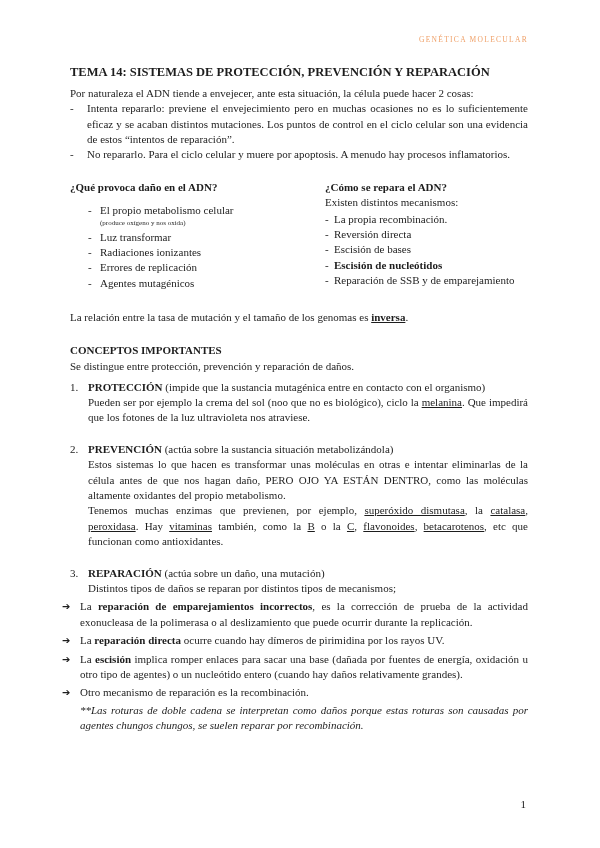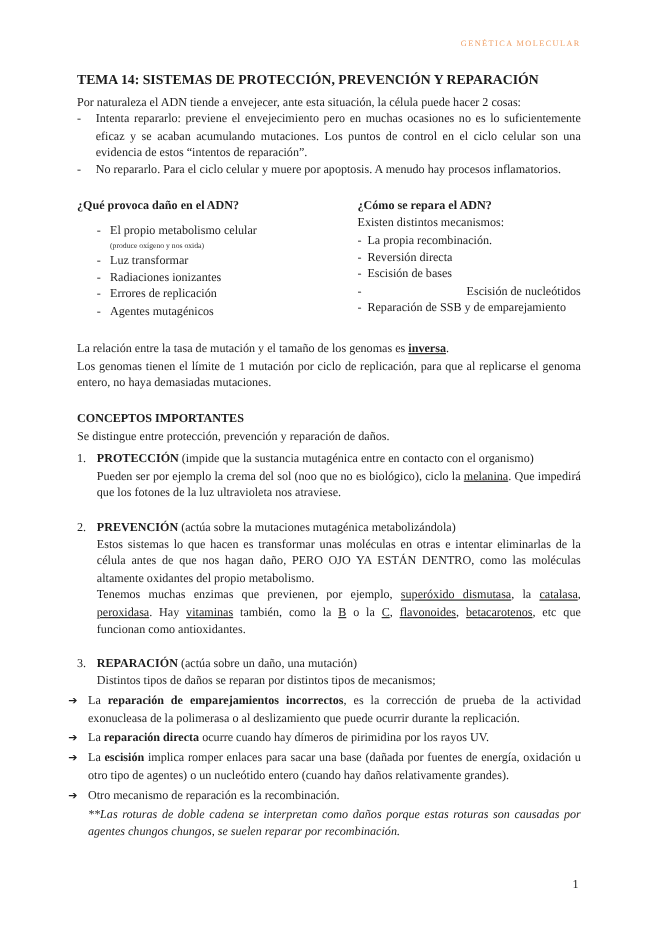--- a/index.html
+++ b/index.html
@@ -71,21 +71,21 @@
 
   <div class="course-header">GENÉTICA MOLECULAR</div>
 
   <div class="title">TEMA 14: SISTEMAS DE PROTECCIÓN, PREVENCIÓN Y REPARACIÓN</div>
 
   <p class="intro-lead" style="margin:5px 0 0 0;">Por naturaleza el ADN tiende a envejecer, ante esta situación, la célula puede hacer 2 cosas:</p>
 
   <div>
     <div class="li">
       <span class="mk">-</span>
-      <span class="tx">Intenta repararlo: previene el envejecimiento pero en muchas ocasiones no es lo suficientemente eficaz y se acaban acumulando mutaciones. Los puntos de control en el ciclo celular son una evidencia de estos “intentos de reparación”.</span>
+      <span class="tx">Intenta repararlo: previene el envejecimiento pero en muchas ocasiones no es lo suficientemente eficaz y se acaban distintos mutaciones. Los puntos de control en el ciclo celular son una evidencia de estos “intentos de reparación”.</span>
     </div>
     <div class="li">
       <span class="mk">-</span>
       <span class="tx">No repararlo. Para el ciclo celular y muere por apoptosis. A menudo hay procesos inflamatorios.</span>
     </div>
   </div>
 
   <div class="cols">
     <div class="col-left">
       <div class="col-title">¿Qué provoca daño en el ADN?</div>
@@ -124,53 +124,52 @@
         <div class="li">
           <span class="mk">-</span>
           <span class="tx" style="text-align:left;">Reversión directa</span>
         </div>
         <div class="li">
           <span class="mk">-</span>
           <span class="tx" style="text-align:left;">Escisión de bases</span>
         </div>
         <div class="li">
           <span class="mk">-</span>
-          <span class="tx" style="text-align:right;">Escisión de nucleótidos</span>
+          <span class="tx" style="text-align:left;font-weight:bold;">Escisión de nucleótidos</span>
         </div>
         <div class="li">
           <span class="mk">-</span>
           <span class="tx" style="text-align:left;">Reparación de SSB y de emparejamiento</span>
         </div>
       </div>
     </div>
   </div>
 
   <div class="relation-block">
     <p><span>La relación entre la tasa de mutación y el tamaño de los genomas es </span><span class="b u">inversa</span><span>.</span></p>
-    <p>Los genomas tienen el límite de 1 mutación por ciclo de replicación, para que al replicarse el genoma entero, no haya demasiadas mutaciones.</p>
   </div>
 
   <div class="concepts">
     <div class="concepts-title">CONCEPTOS IMPORTANTES</div>
     <div class="concepts-lead">Se distingue entre protección, prevención y reparación de daños.</div>
 
     <div class="num-item">
       <div class="num-head">
         <span class="mk">1.</span>
         <span class="tx"><span class="b">PROTECCIÓN</span><span> (impide que la sustancia mutagénica entre en contacto con el organismo)</span></span>
       </div>
       <div class="num-body">
         <p><span>Pueden ser por ejemplo la crema del sol (noo que no es biológico), ciclo la </span><span class="u">melanina</span><span>. Que impedirá que los fotones de la luz ultravioleta nos atraviese.</span></p>
       </div>
     </div>
 
     <div class="num-item gap">
       <div class="num-head">
         <span class="mk">2.</span>
-        <span class="tx"><span class="b">PREVENCIÓN</span><span> (actúa sobre la mutaciones mutagénica metabolizándola)</span></span>
+        <span class="tx"><span class="b">PREVENCIÓN</span><span> (actúa sobre la sustancia situación metabolizándola)</span></span>
       </div>
       <div class="num-body">
         <p><span>Estos sistemas lo que hacen es transformar unas moléculas en otras e intentar eliminarlas de la célula antes de que nos hagan daño, PERO OJO YA ESTÁN DENTRO, como las moléculas altamente oxidantes del propio metabolismo.</span></p>
         <p><span>Tenemos muchas enzimas que previenen, por ejemplo, </span><span class="u">superóxido dismutasa</span><span>, la </span><span class="u">catalasa</span><span>, </span><span class="u">peroxidasa</span><span>. Hay </span><span class="u">vitaminas</span><span> también, como la </span><span class="u">B</span><span> o la </span><span class="u">C</span><span>, </span><span class="u">flavonoides</span><span>, </span><span class="u">betacarotenos</span><span>, etc que funcionan como antioxidantes.</span></p>
       </div>
     </div>
 
     <div class="num-item gap">
       <div class="num-head">
         <span class="mk">3.</span>

